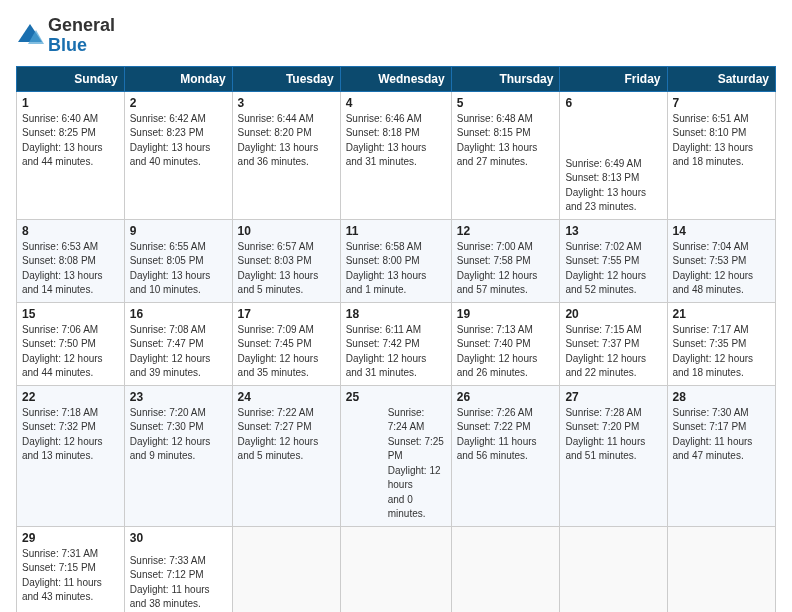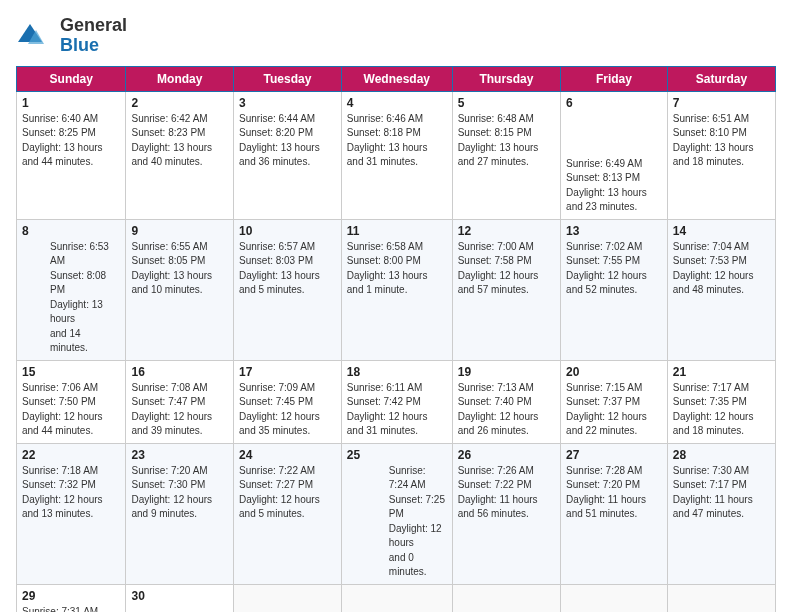--- a/index.html
+++ b/index.html
@@ -24,21 +24,20 @@
     }
     .logo {
       display: flex;
       align-items: center;
       gap: 4px;
     }
     .logo-text {
       font-size: 18px;
       font-weight: bold;
       line-height: 1.1;
-      margin-left: 12px;
     }
     .logo-text .general { color: #333; }
     .logo-text .blue { color: #1a6faf; }
     .logo-icon {
       width: 28px;
       height: 28px;
     }
     .title-block {
       text-align: right;
     }
@@ -50,24 +49,24 @@
     .location {
       font-size: 14px;
       color: #555;
     }
     .calendar {
       width: 100%;
       border-collapse: collapse;
       font-size: 10.5px;
     }
     .calendar thead tr th {
-      background: #be185d;
+      background: #0c4a6e;
       color: #fff;
       padding: 5px 6px;
-      text-align: center;
+      text-align: right;
       font-weight: bold;
       font-size: 12px;
       border: 1px solid #1a6faf;
     }
     .calendar tbody tr td {
       border: 1px solid #ccc;
       vertical-align: top;
       padding: 4px 5px;
       width: 113px;
       height: 78px;
@@ -171,21 +170,21 @@
             <span class="day-num">7</span>
             <div class="day-info" style="white-space: pre-line;">Sunrise: 6:51 AM
 Sunset: 8:10 PM
 Daylight: 13 hours
 and 18 minutes.</div>
           </td>
         </tr>
         <tr>
           <td>
             <span class="day-num">8</span>
-            <div class="day-info" style="white-space: pre-line; margin-left: 28px;">Sunrise: 6:53 AM
+            <div class="day-info" style="white-space: pre-line;">Sunrise: 6:53 AM
 Sunset: 8:08 PM
 Daylight: 13 hours
 and 14 minutes.</div>
           </td>
           <td>
             <span class="day-num">9</span>
             <div class="day-info" style="white-space: pre-line;">Sunrise: 6:55 AM
 Sunset: 8:05 PM
 Daylight: 13 hours
 and 10 minutes.</div>

